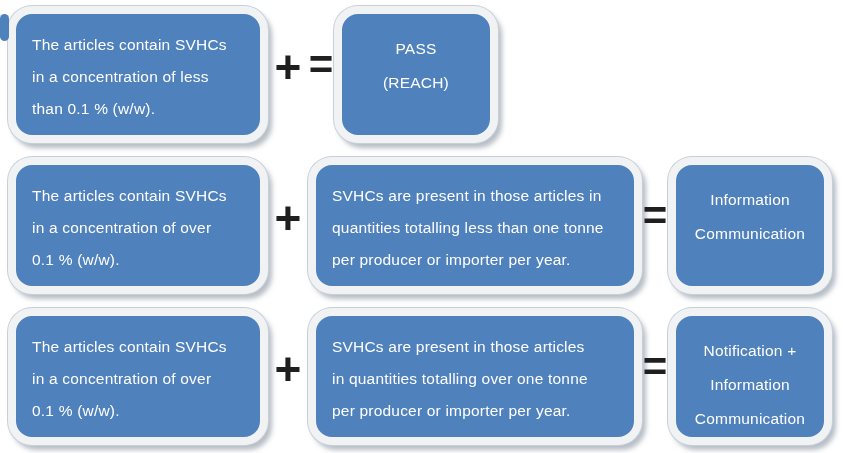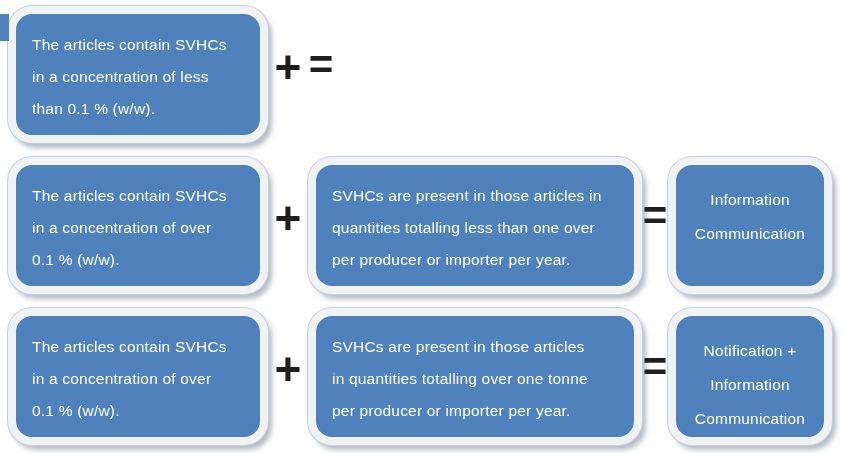--- a/index.html
+++ b/index.html
@@ -3,21 +3,21 @@
 <meta charset="utf-8">
 <style>
   :root{
     --box-fill:#4f81bd;
     --box-ring:#f1f2f4;
     --box-outline:#c9cfd9;
     --text-color:#ffffff;
     --operator-color:#1f1f1f;
     --page-bg:#ffffff;
   }
-  *{box-sizing:border-box;}
+  *{box-sizing:border-box;border-radius:8px;}
   body{margin:0;background:var(--page-bg);font-family:"Liberation Sans",sans-serif;}
   .canvas{
     position:relative;
     width:843px;height:453px;
     background:var(--page-bg);
     overflow:hidden;
   }
   .row{
     display:flex;
     align-items:flex-start;
@@ -84,33 +84,37 @@
 
   <div class="row">
     <div class="spacer-left"></div>
     <div class="box box-cond1">
       <div class="box-text">The articles contain SVHCs
 in a concentration of less
 than 0.1 % (w/w).</div>
     </div>
     <div class="op op-plus">+</div>
     <div class="op op-equals">=</div>
+    <div class="box box-result">
+      <div class="box-text result-text">PASS
+(REACH)</div>
+    </div>
   </div>
 
   <div class="row">
     <div class="spacer-left"></div>
     <div class="box box-cond1">
       <div class="box-text">The articles contain SVHCs
 in a concentration of over
 0.1 % (w/w).</div>
     </div>
     <div class="op op-plus">+</div>
     <div class="box box-cond2">
       <div class="box-text">SVHCs are present in those articles in
-quantities totalling less than one over
+quantities totalling less than one tonne
 per producer or importer per year.</div>
     </div>
     <div class="op op-equals">=</div>
     <div class="box box-result">
       <div class="box-text result-text">Information
 Communication</div>
     </div>
   </div>
 
   <div class="row">

